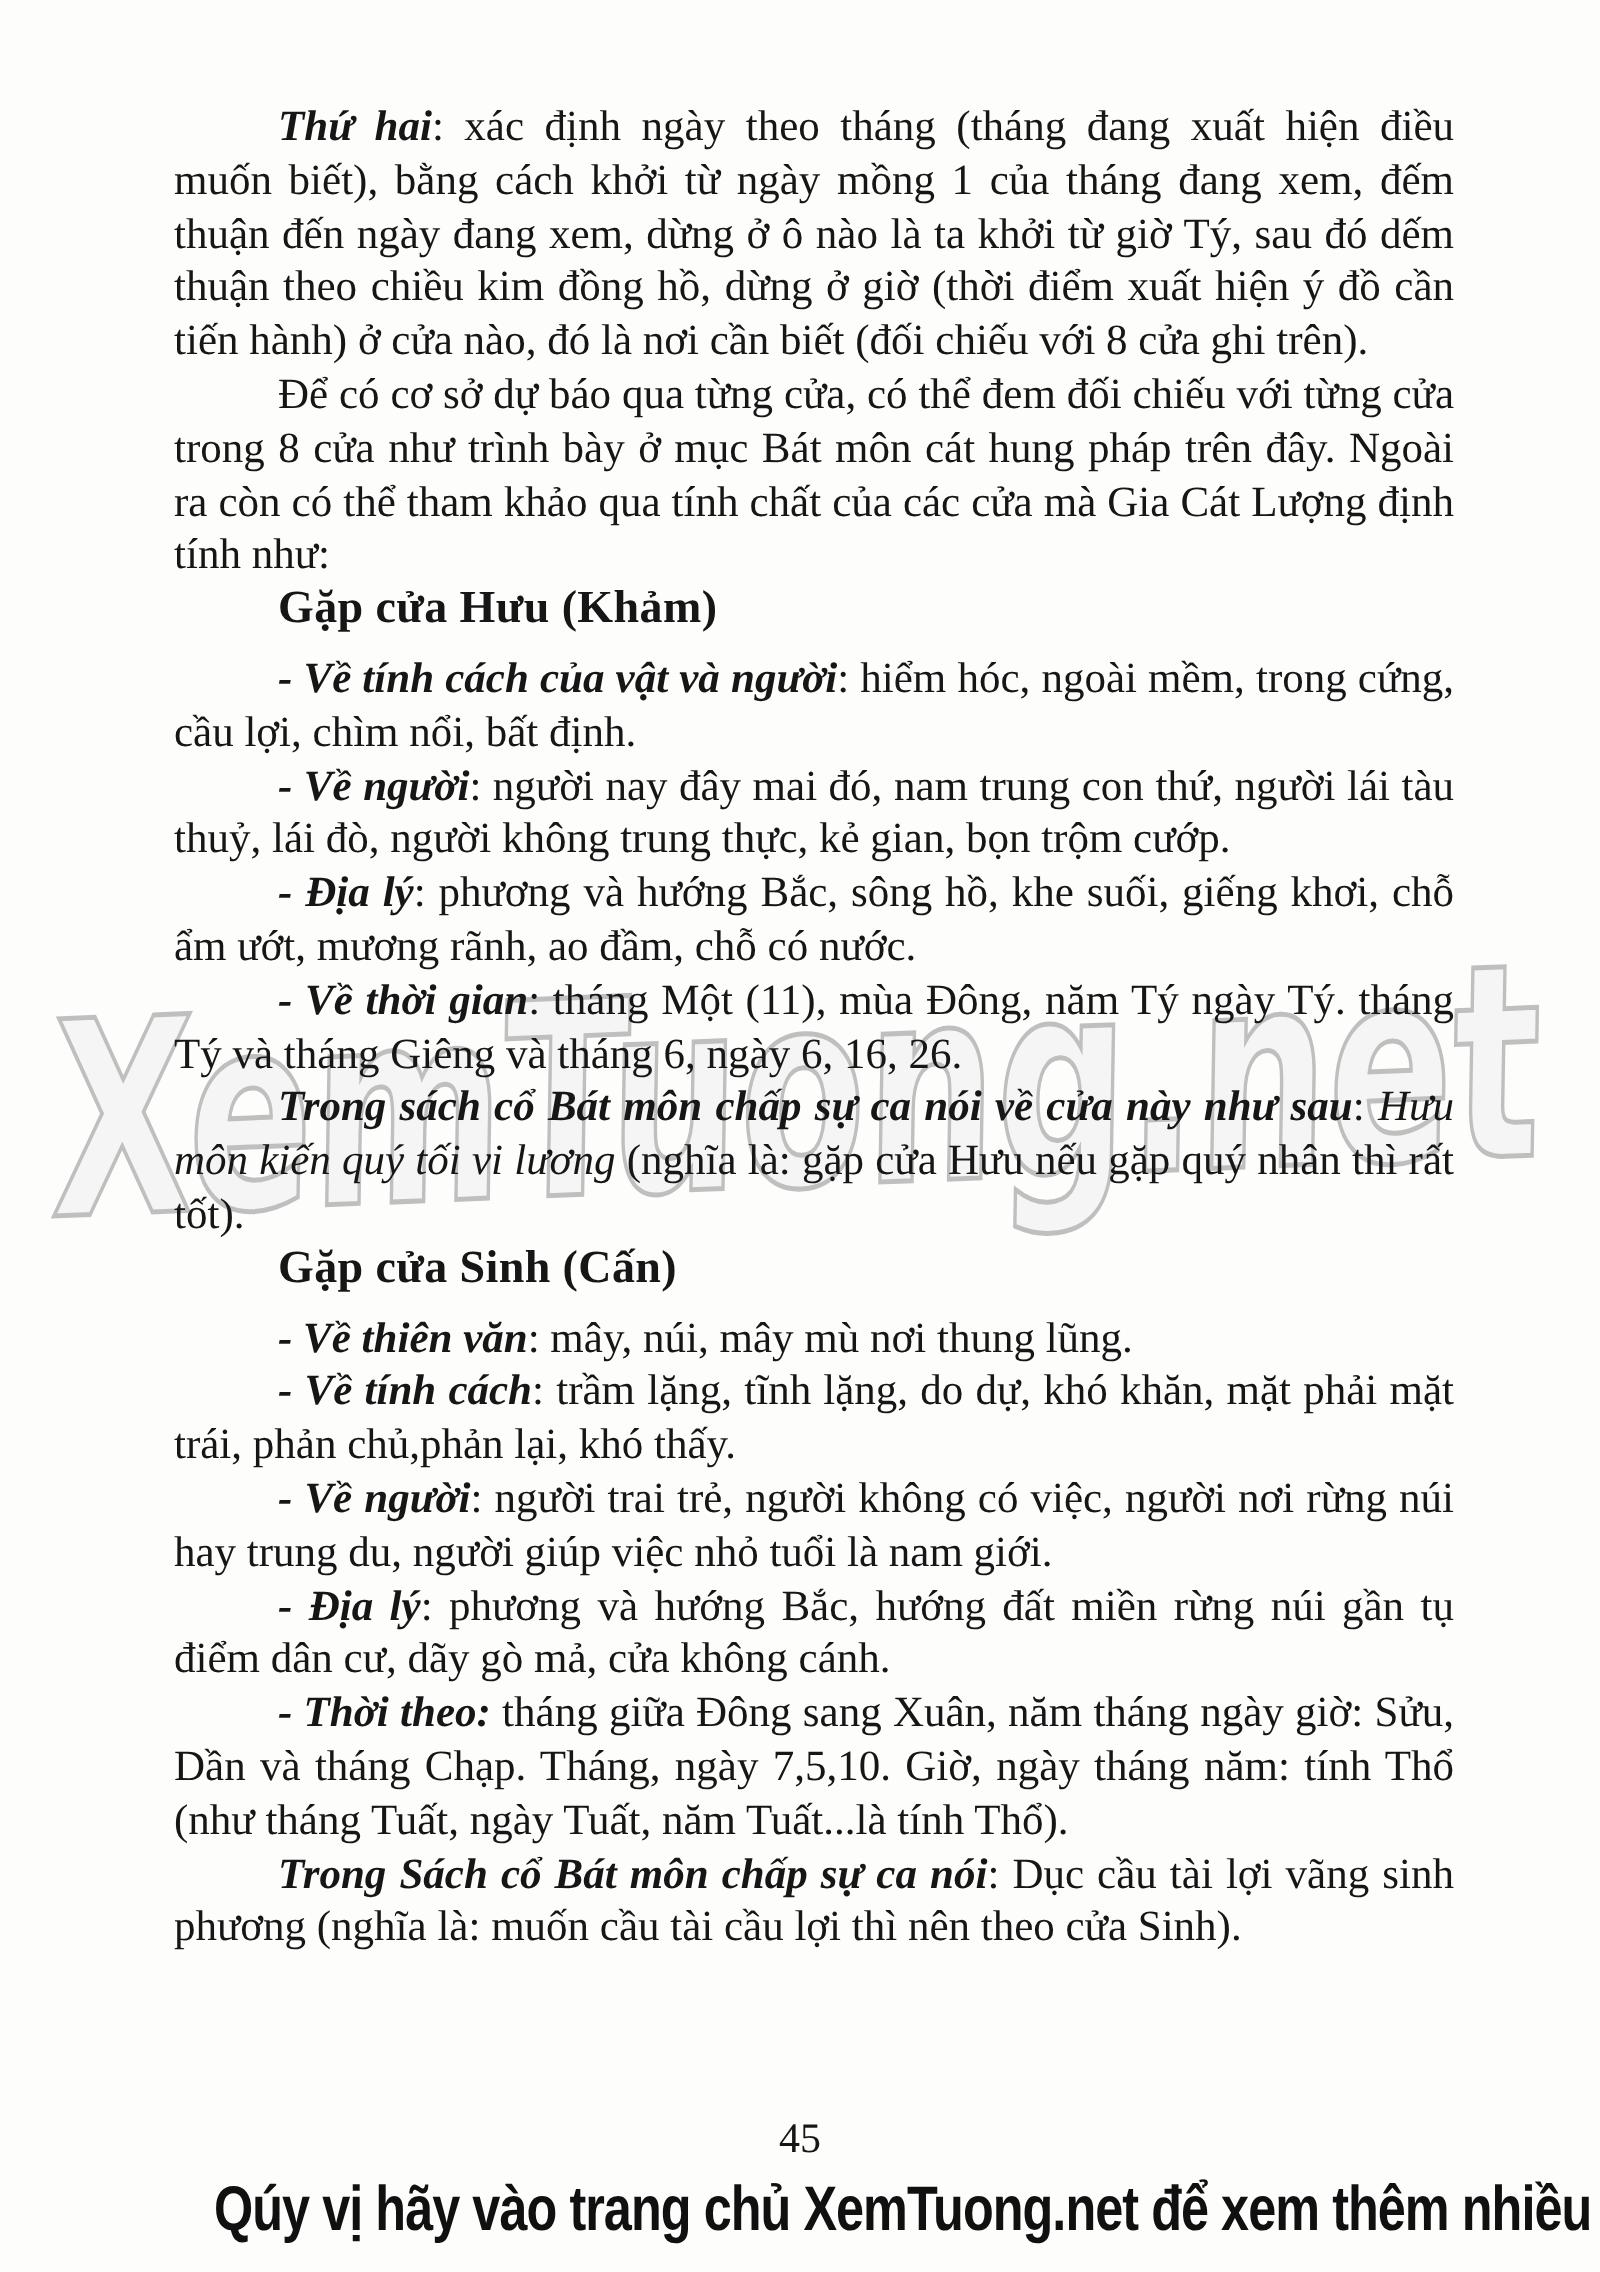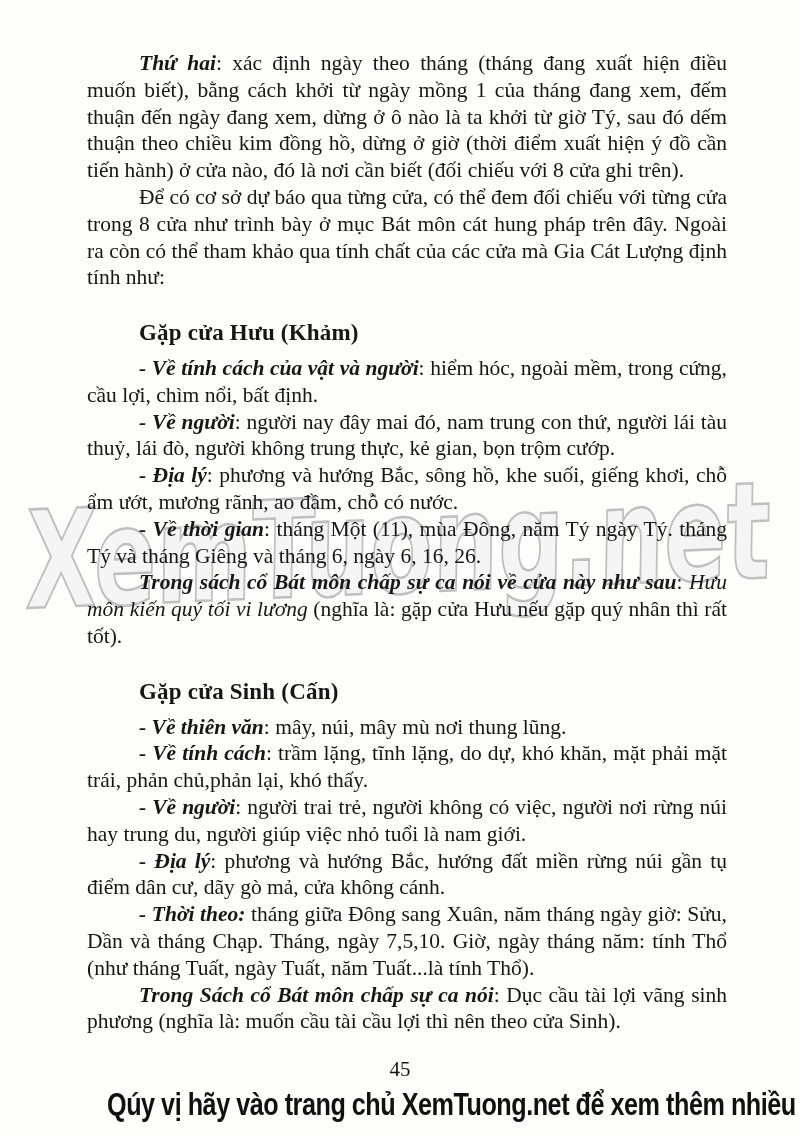--- a/index.html
+++ b/index.html
@@ -19,21 +19,21 @@
     line-height:26.8px;
     text-align:justify;
     z-index:2;
   }
   .content p { margin:0; text-indent:52px; }
   .lead { font-weight:bold; font-style:italic; }
   .quote-italic { font-style:italic; }
   .section-heading {
     font-size:23px;
     font-weight:bold;
-    margin:29px 0 8px 0;
+    margin:0 0 8px 0;
     text-indent:52px;
     text-align:left;
     letter-spacing:0.2px;
   }
   .watermark {
     position:absolute;
     left:26px; top:494px;
     z-index:1;
     font-family:"DejaVu Sans", sans-serif;
     font-weight:bold;

